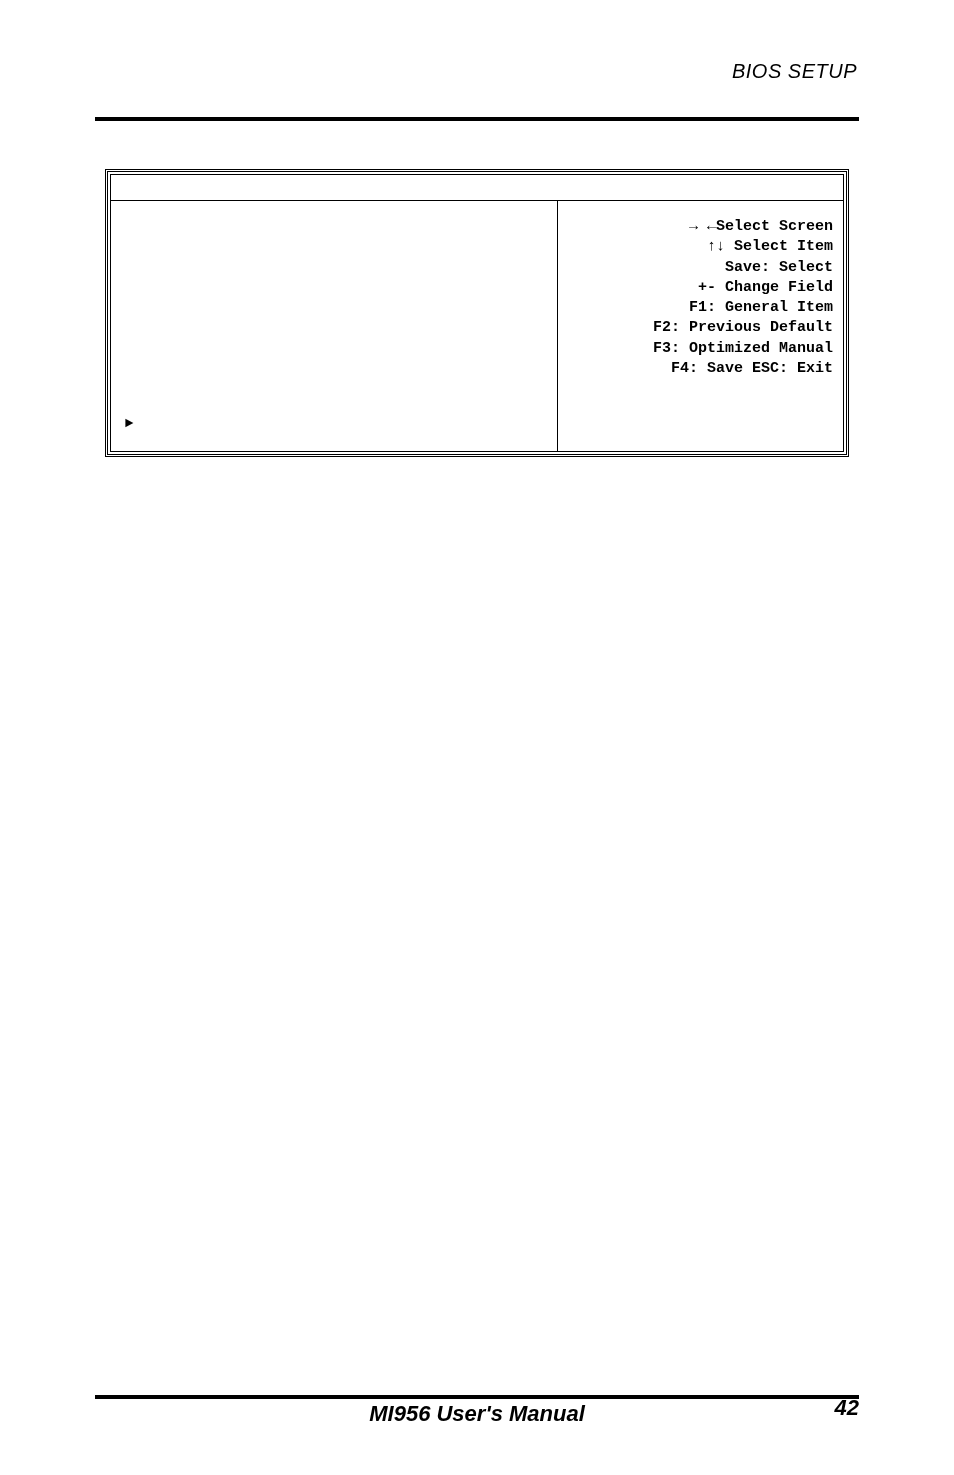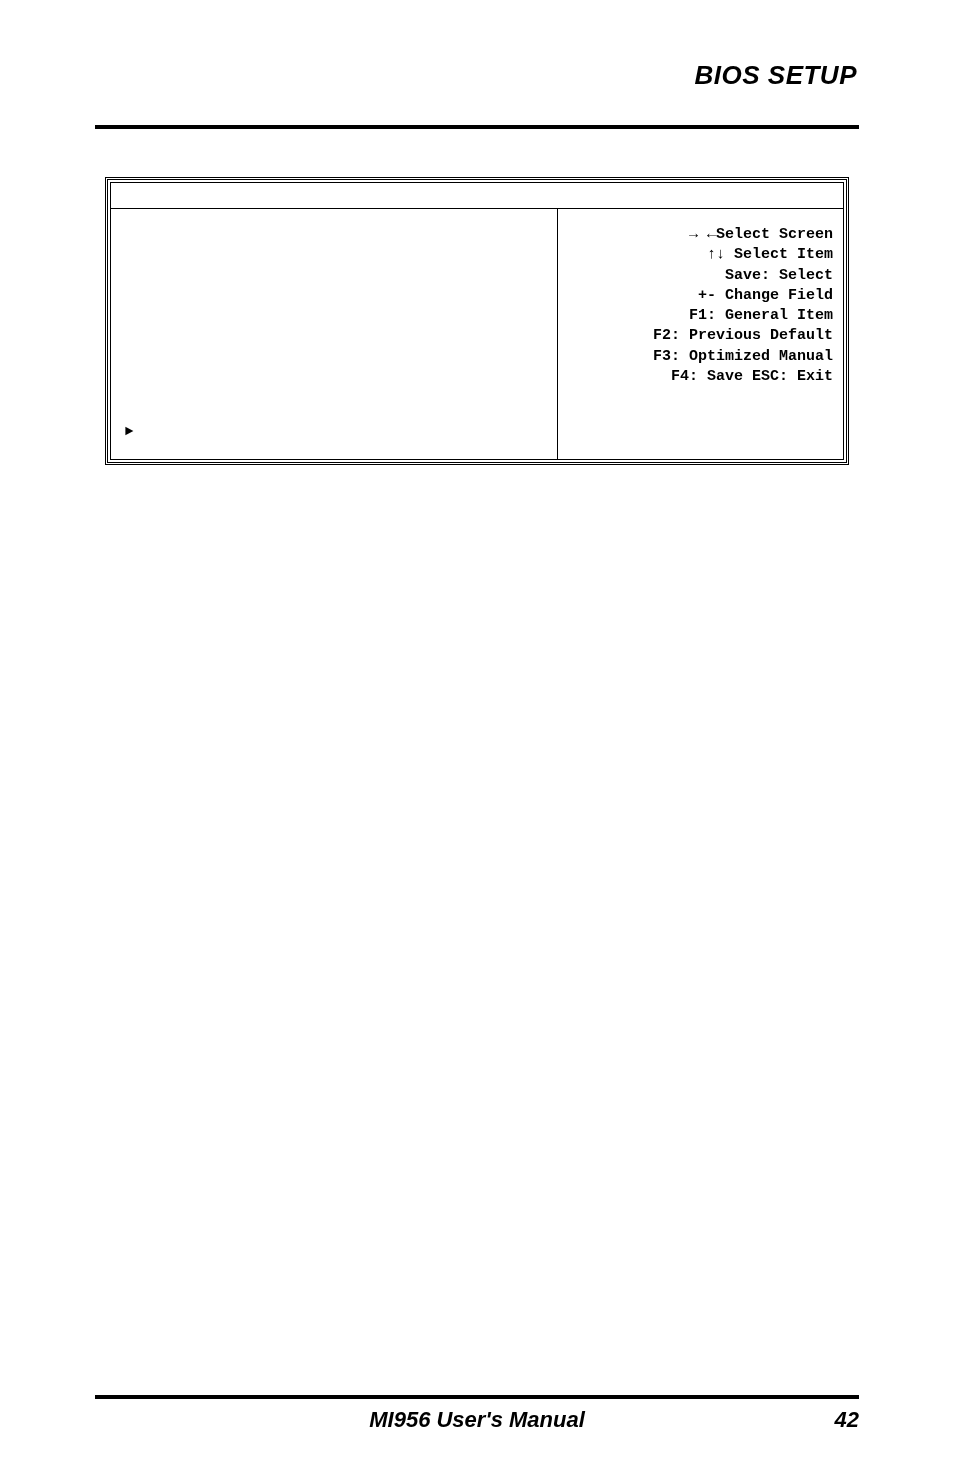--- a/index.html
+++ b/index.html
@@ -14,23 +14,23 @@
     position: absolute;
     top: 60px; left: 95px; right: 95px; bottom: 80px;
   }
   .rule-top {
     border-top: 4px solid #000;
     margin-top: 34px;
   }
   .header {
     text-align: right;
     font-family: Arial, sans-serif;
-    font-weight: 700;
+    font-weight: 400;
     font-style: italic;
-    font-size: 26px;
+    font-size: 20px;
     letter-spacing: 0.5px;
     padding-right: 2px;
   }
   .bios-box {
     margin: 48px 10px 0 10px;
     border: 3px double #000;
     border-width: 3px;
     padding: 0;
   }
   .bios-box-inner {
@@ -79,21 +79,21 @@
     left: 95px; right: 95px; bottom: 42px;
     display: flex;
     justify-content: space-between;
     align-items: baseline;
     font-family: Arial, sans-serif;
   }
   .footer-title {
     font-weight: 900;
     font-style: italic;
     font-size: 22px;
-    margin: 0 auto;
+    margin: 6px auto;
     text-align: center;
   }
   .footer-page {
     font-weight: 900;
     font-style: italic;
     font-size: 22px;
     position: absolute;
     right: 0;
   }
 </style>

